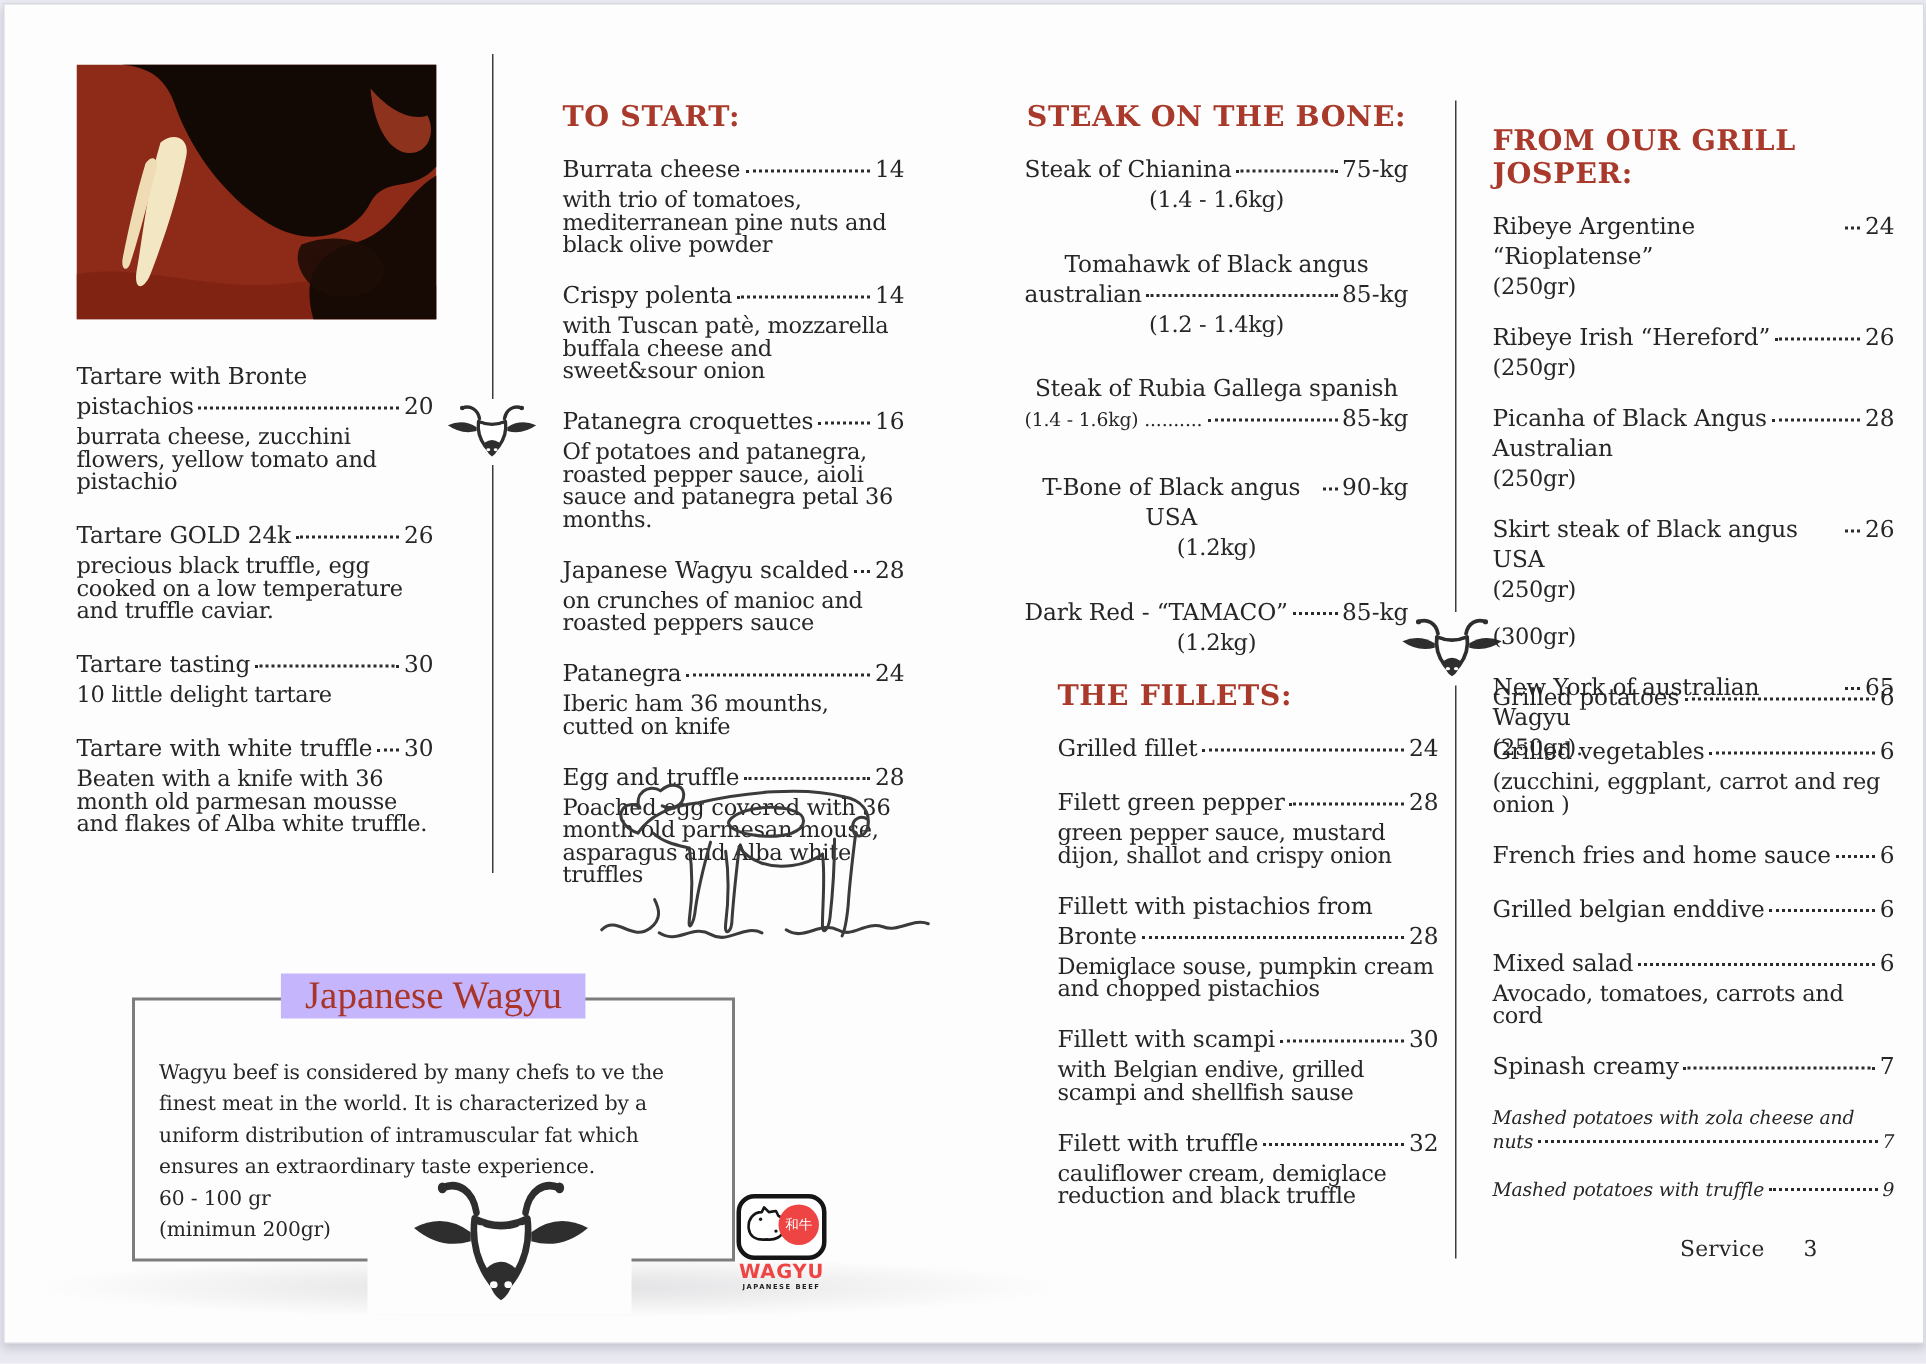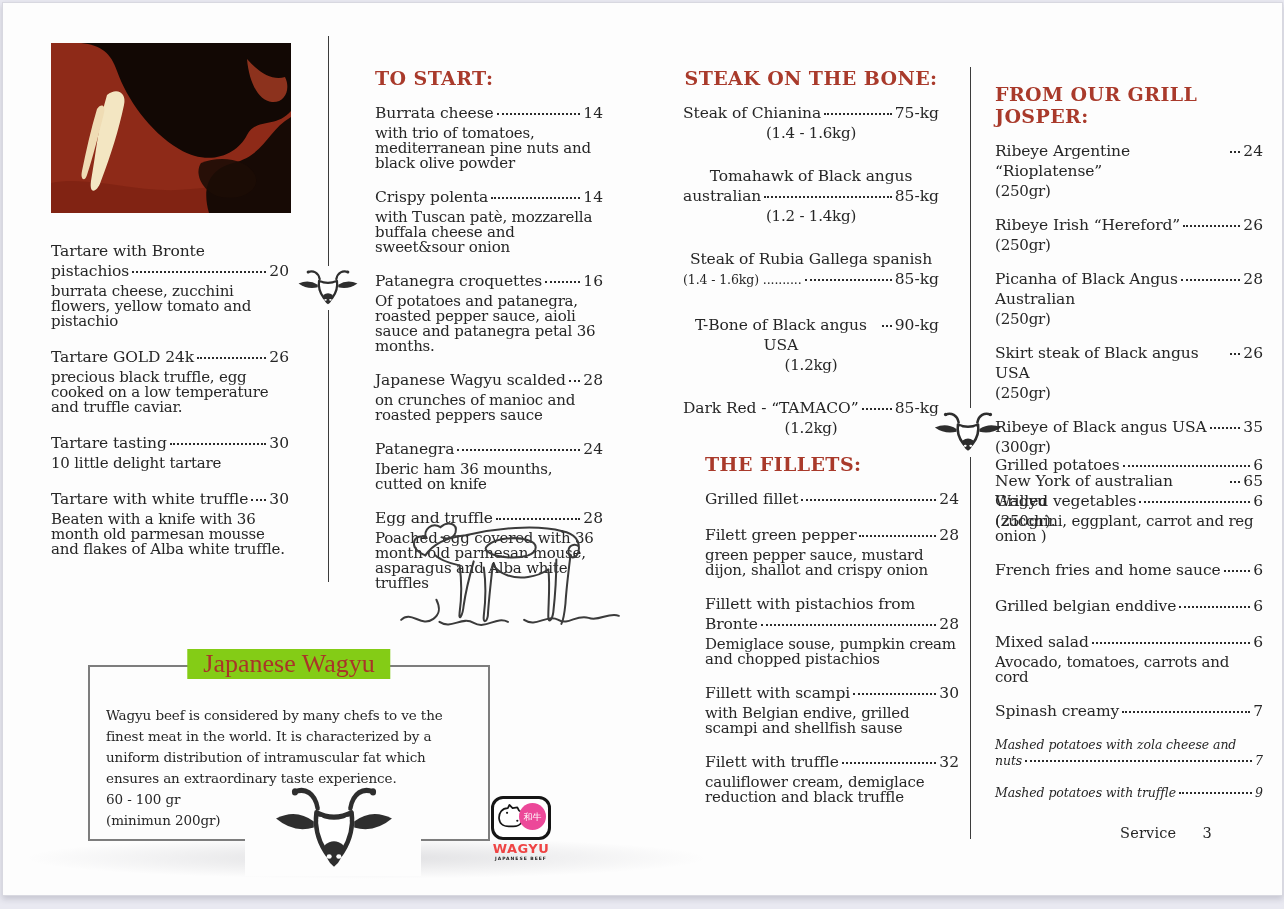--- a/index.html
+++ b/index.html
@@ -36,34 +36,34 @@
   .desc{font-size:15px;line-height:15px;letter-spacing:-.2px;margin-top:3px;}
   .mi.small .nm,.mi.small .pr,.mi.small .pre{font-size:12.5px;line-height:16px;font-style:italic;}
   .nline.namesmall .nm{font-size:12.5px;}
   
   .linecow{position:absolute;left:392px;top:508px;width:232px;height:126px;}
   
   .pshadow{position:absolute;left:18px;top:834px;width:690px;height:42px;
     background:radial-gradient(ellipse at center,rgba(70,70,85,.16),rgba(70,70,85,0) 70%);}
   
   .wbox{position:absolute;left:85px;top:662px;width:398px;height:172px;border:2px solid #7d7d7d;background:transparent;}
-  .wbox-title{position:absolute;top:-18px;left:50%;transform:translateX(-50%);background:#84cc16;
+  .wbox-title{position:absolute;top:-18px;left:50%;transform:translateX(-50%);background:#c4b5fd;
     padding:0 16px;font-family:"Liberation Serif",serif;font-size:26px;color:#a93528;white-space:nowrap;}
   .wbox-inner{padding:38px 14px 0 16px;}
   .wbox-p{margin:0;font-size:13.5px;line-height:21px;letter-spacing:-.1px;}
   .wbox-line{font-size:13.5px;line-height:21px;letter-spacing:-.1px;}
   .cowcard{position:absolute;left:242px;top:833px;width:176px;height:40px;background:#fdfdfd;}
   .bigcow{position:absolute;left:268px;top:780px;width:126px;line-height:0;}
   
   .wlogo{position:absolute;left:487px;top:793px;width:62px;text-align:center;}
   .wlogo-box{position:relative;width:54px;height:38px;border:3px solid #151515;border-radius:12px;background:#fff;margin:0 auto;}
   .wlogo-cow{position:absolute;left:2px;top:2px;}
-  .wlogo-circle{position:absolute;right:2px;top:4px;width:27px;height:27px;border-radius:50%;background:#ec4899;
+  .wlogo-circle{position:absolute;right:2px;top:4px;width:27px;height:27px;border-radius:50%;background:#ef4444;
     color:#fff;font-size:9px;line-height:10px;display:flex;align-items:center;justify-content:center;
-    font-family:Liberation Serif, serif;flex-direction:column;}
+    font-family:Liberation Mono, monospace;flex-direction:column;}
   .wlogo-name{font-family:"DejaVu Sans",sans-serif;font-weight:bold;font-size:13px;letter-spacing:.5px;color:#ef4444;margin-top:1px;}
   .wlogo-tag{font-family:"DejaVu Sans",sans-serif;font-weight:bold;font-size:4.5px;letter-spacing:1px;color:#222;}
   
   .service{position:absolute;left:1117px;top:822px;font-size:14.5px;letter-spacing:.2px;}
   .service .num{margin-left:26px;}
 </style>
 </head>
 <body>
 
 <div class="stage">
@@ -316,25 +316,20 @@
         </div>
         <div class="mi">
           <div class="nline">
             <span class="nm">Skirt steak of Black angus USA</span>
             <span class="leader"></span>
             <span class="pr">26</span>
           </div>
           <div class="desc">(250gr)</div>
         </div>
         <div class="mi">
-          <div class="nline">
-            <span class="nm">Ribeye of Black angus USA</span>
-            <span class="leader"></span>
-            <span class="pr">35</span>
-          </div>
           <div class="desc">(300gr)</div>
         </div>
         <div class="mi">
           <div class="nline">
             <span class="nm">New York of australian Wagyu</span>
             <span class="leader"></span>
             <span class="pr">65</span>
           </div>
           <div class="desc">(250gr).</div>
         </div>

